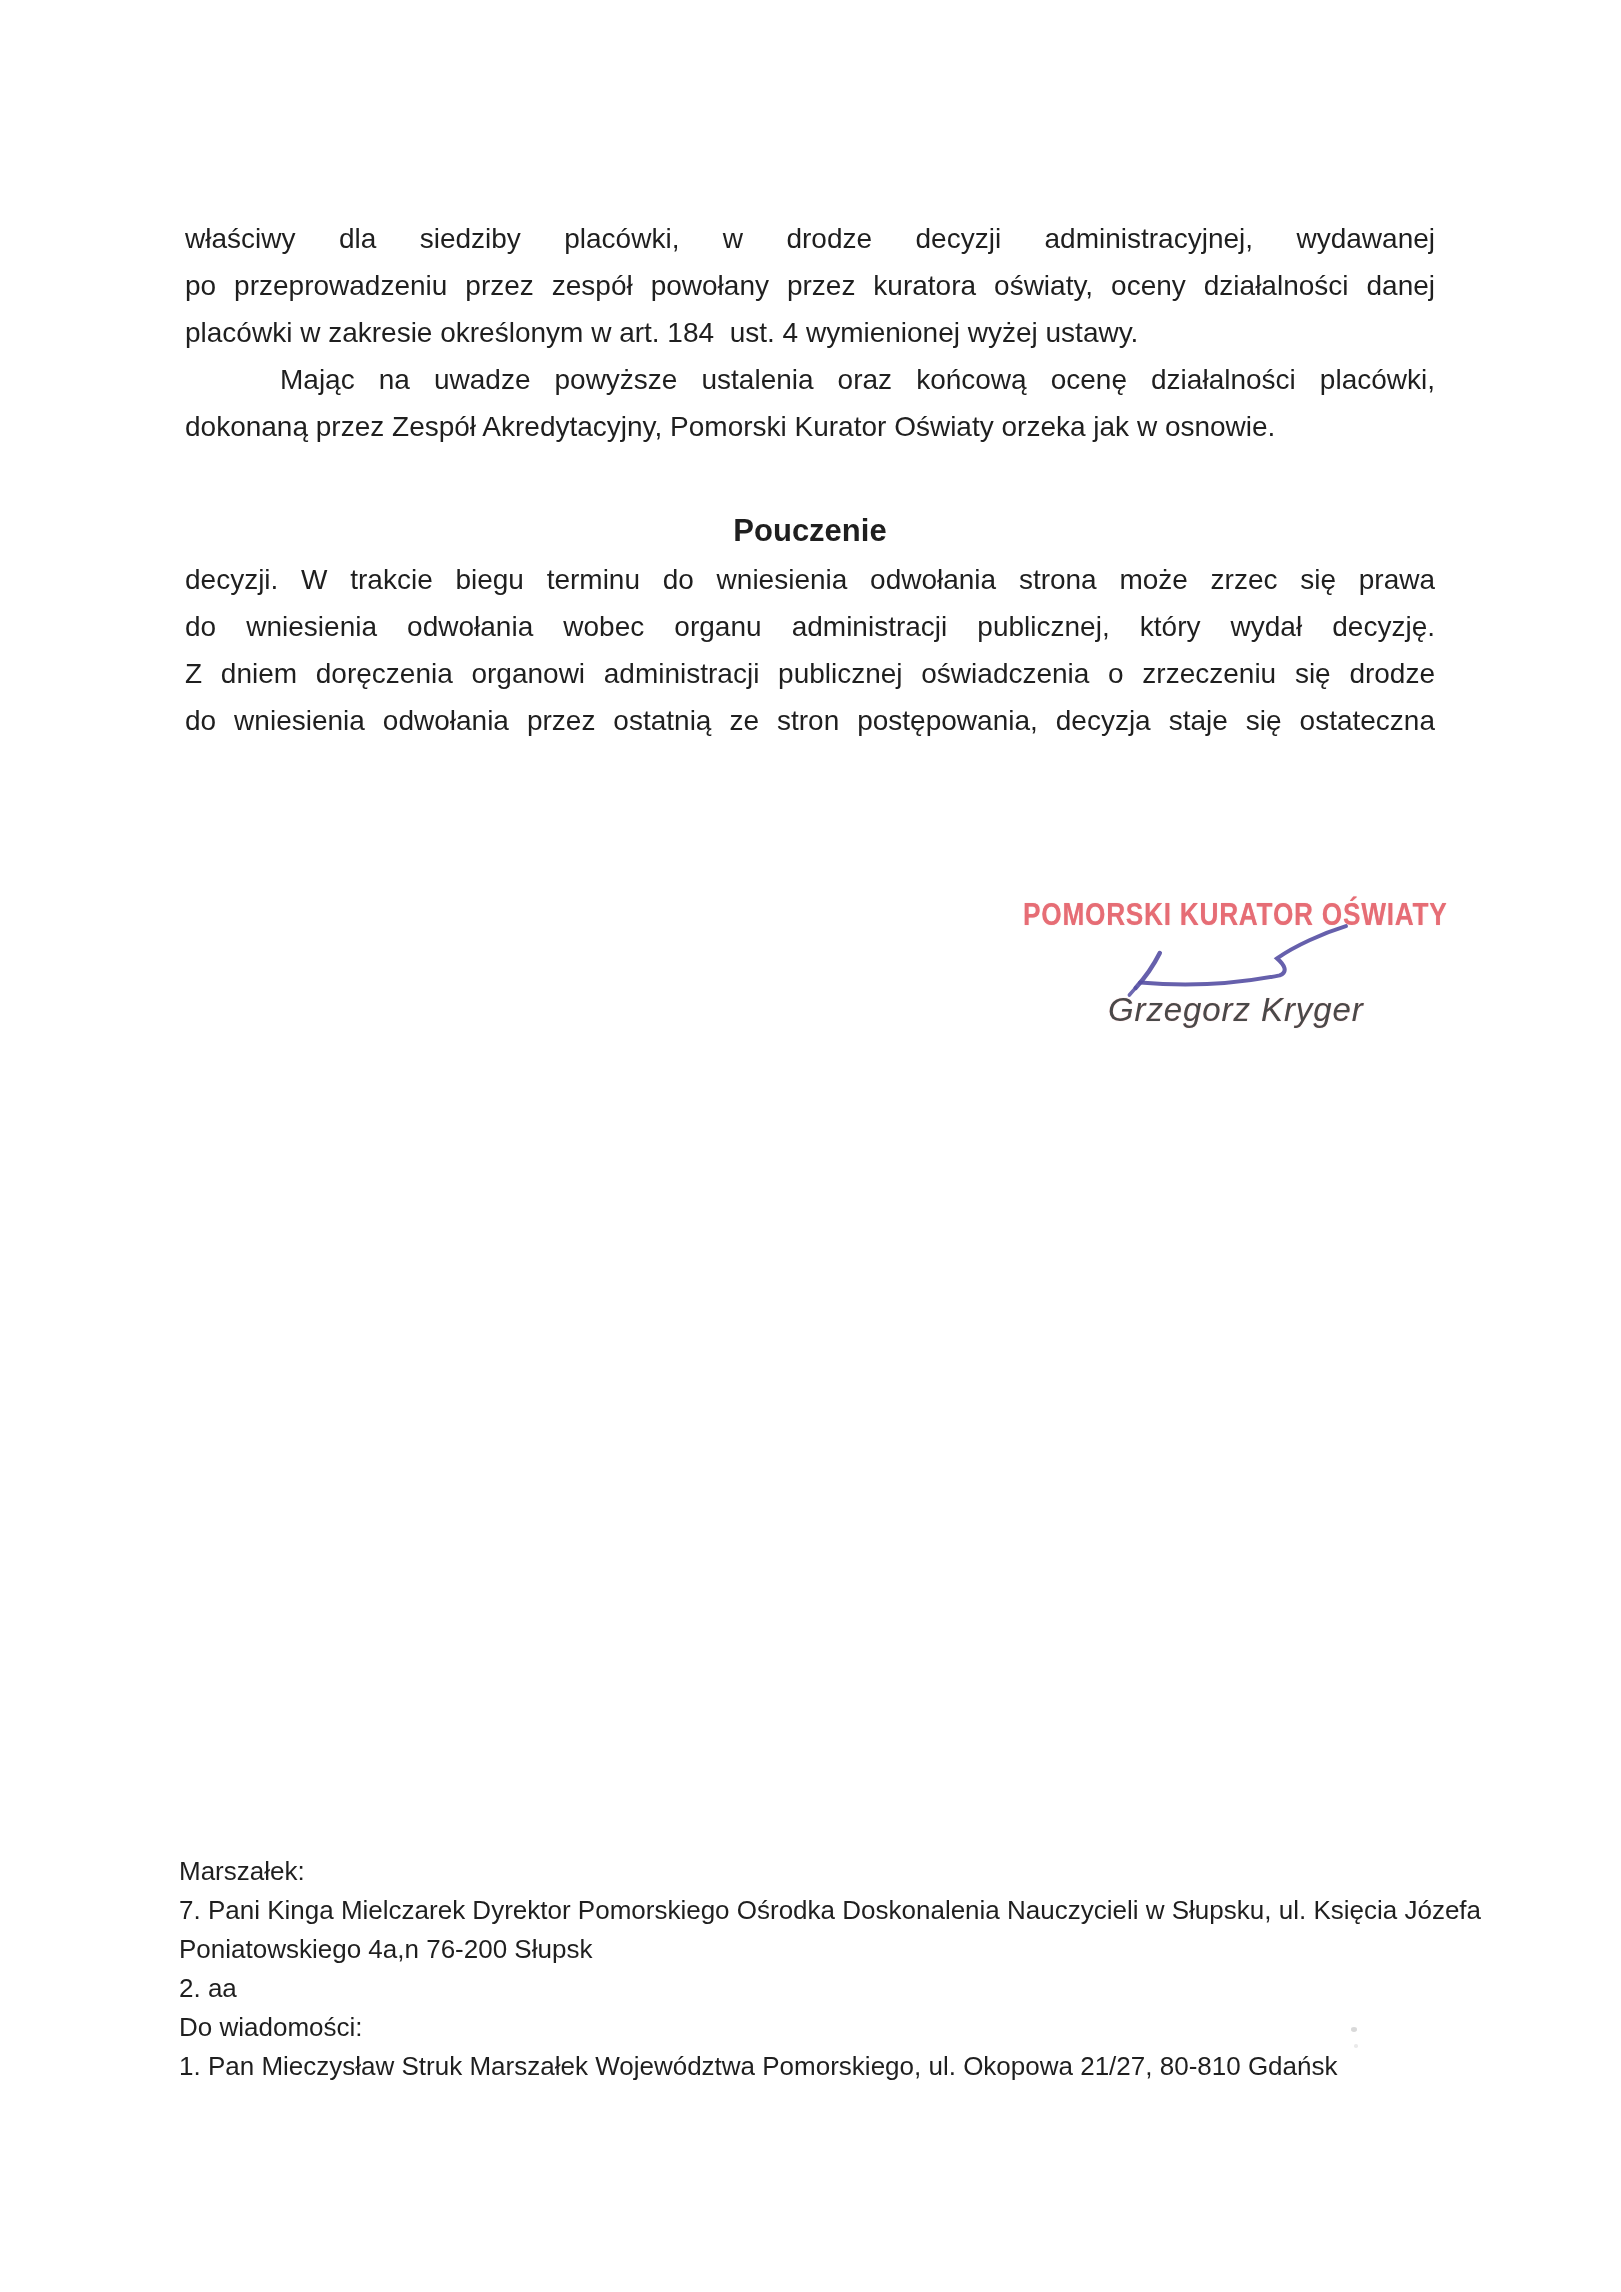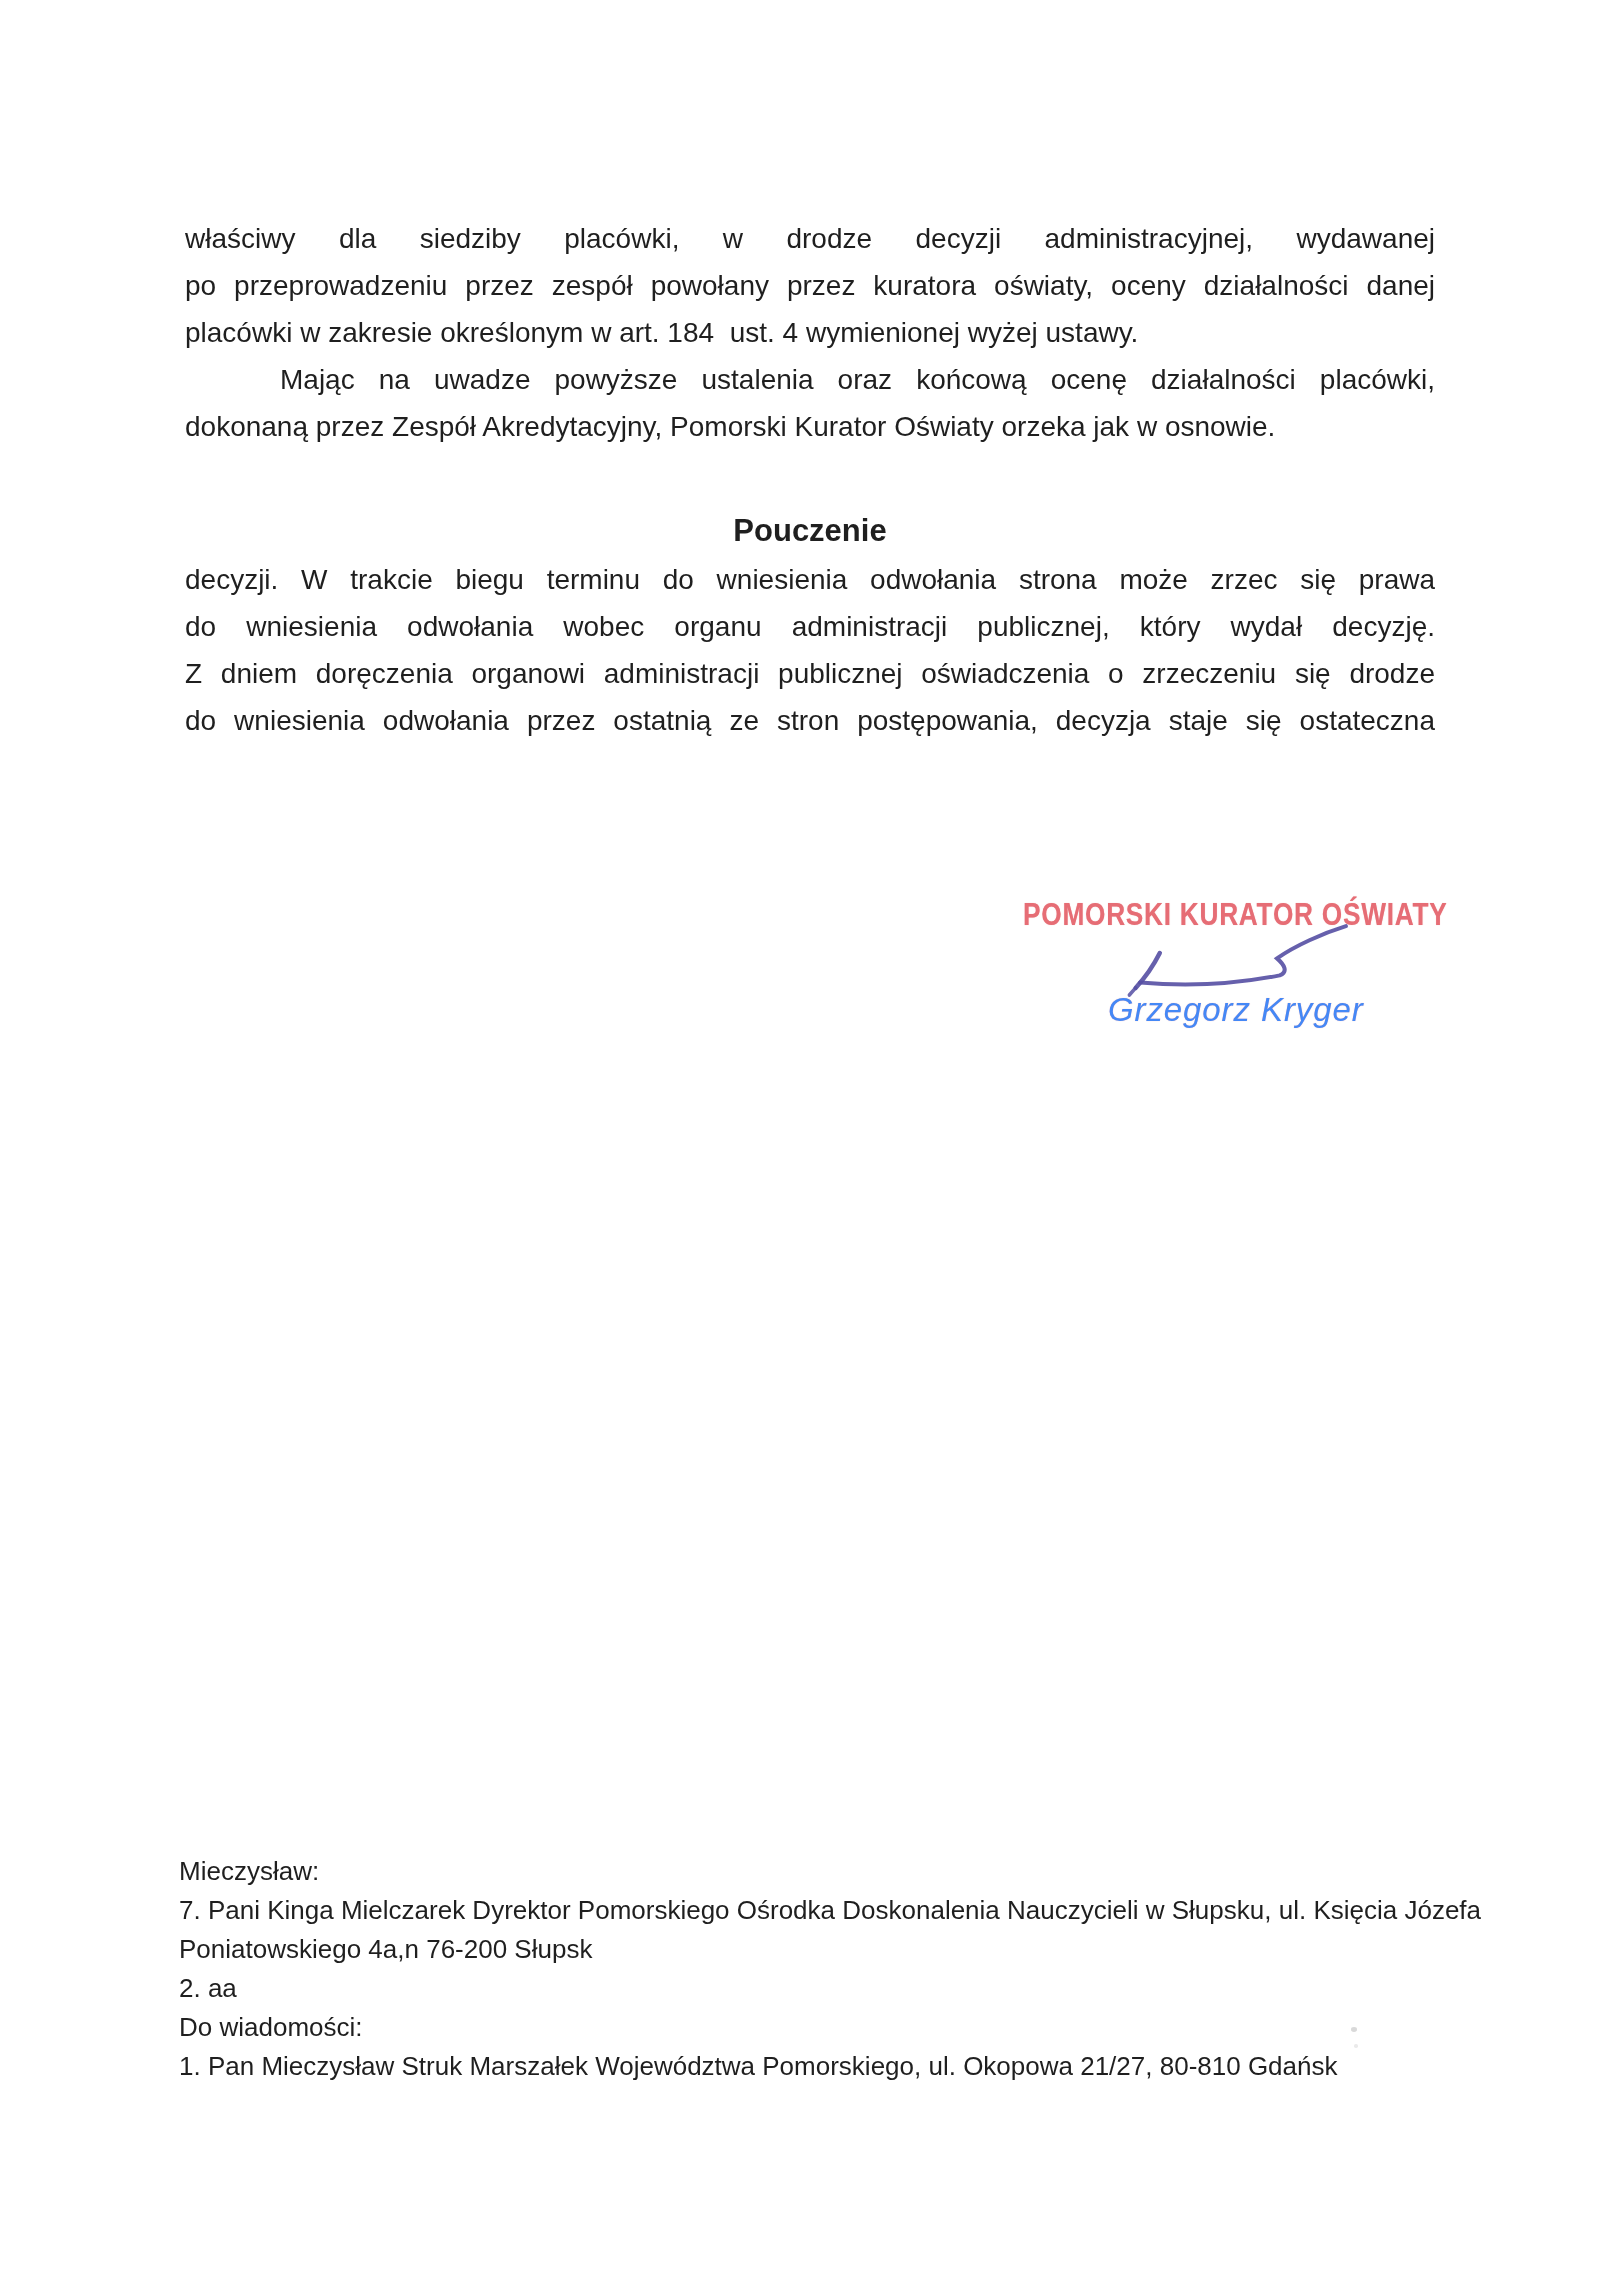--- a/index.html
+++ b/index.html
@@ -29,21 +29,21 @@
     font-size:32px;font-weight:bold;letter-spacing:0.9px;
     color:#e4616a;
     transform:scaleX(0.82);transform-origin:left top;
     white-space:nowrap;opacity:.92;
     text-shadow:0 0 0.9px rgba(228,97,106,.55);
   }
   .signature-svg{position:absolute;left:1122px;top:919px;}
   .signer-name{
     position:absolute;left:1108px;top:991px;
     font-size:33px;font-style:italic;letter-spacing:0.9px;
-    color:#3b82f6;white-space:nowrap;opacity:.95;
+    color:#404040;white-space:nowrap;opacity:.95;
     text-shadow:0 0 0.9px rgba(237,102,108,.5);
   }
   .footer{
     position:absolute;left:179px;top:1852px;
     font-size:26px;line-height:39px;white-space:nowrap;
   }
   .footer .fline{height:39px;overflow:hidden;}
   .speck{position:absolute;background:#b9b9b9;border-radius:50%;}
   .speck.s1{left:1351px;top:2027px;width:6.3px;height:4.5px;opacity:.55;}
   .speck.s2{left:1354px;top:2044px;width:3.6px;height:3.6px;opacity:.3;}
@@ -74,21 +74,21 @@
 
   <svg class="signature-svg" width="242" height="85" viewBox="0 0 270 95" fill="none">
     <path d="M 250 8 C 224 16 193 30 173 44 C 181 51 186 59 176 63 Q 100 78 20 71" stroke="#554fa3" stroke-width="4.5" stroke-linecap="round" fill="none" opacity="0.9"></path>
     <path d="M 42 38 C 36 50 27 64 15 77" stroke="#554fa3" stroke-width="5" stroke-linecap="round" fill="none" opacity="0.9"></path>
     <path d="M 15 77 L 8 85" stroke="#554fa3" stroke-width="4" stroke-linecap="round" fill="none" opacity="0.85"></path>
   </svg>
 
   <div class="signer-name">Grzegorz Kryger</div>
 
   <footer class="footer">
-    <div class="fline">Mieczysław:</div>
+    <div class="fline">Marszałek:</div>
     <div class="fline">7. Pani Kinga Mielczarek Dyrektor Pomorskiego Ośrodka Doskonalenia Nauczycieli w Słupsku, ul. Księcia Józefa</div>
     <div class="fline">Poniatowskiego 4a,n 76-200 Słupsk</div>
     <div class="fline">2. aa</div>
     <div class="fline">Do wiadomości:</div>
     <div class="fline">1. Pan Mieczysław Struk Marszałek Województwa Pomorskiego, ul. Okopowa 21/27, 80-810 Gdańsk</div>
   </footer>
 
   <span class="speck s1"></span>
   <span class="speck s2"></span>
 

